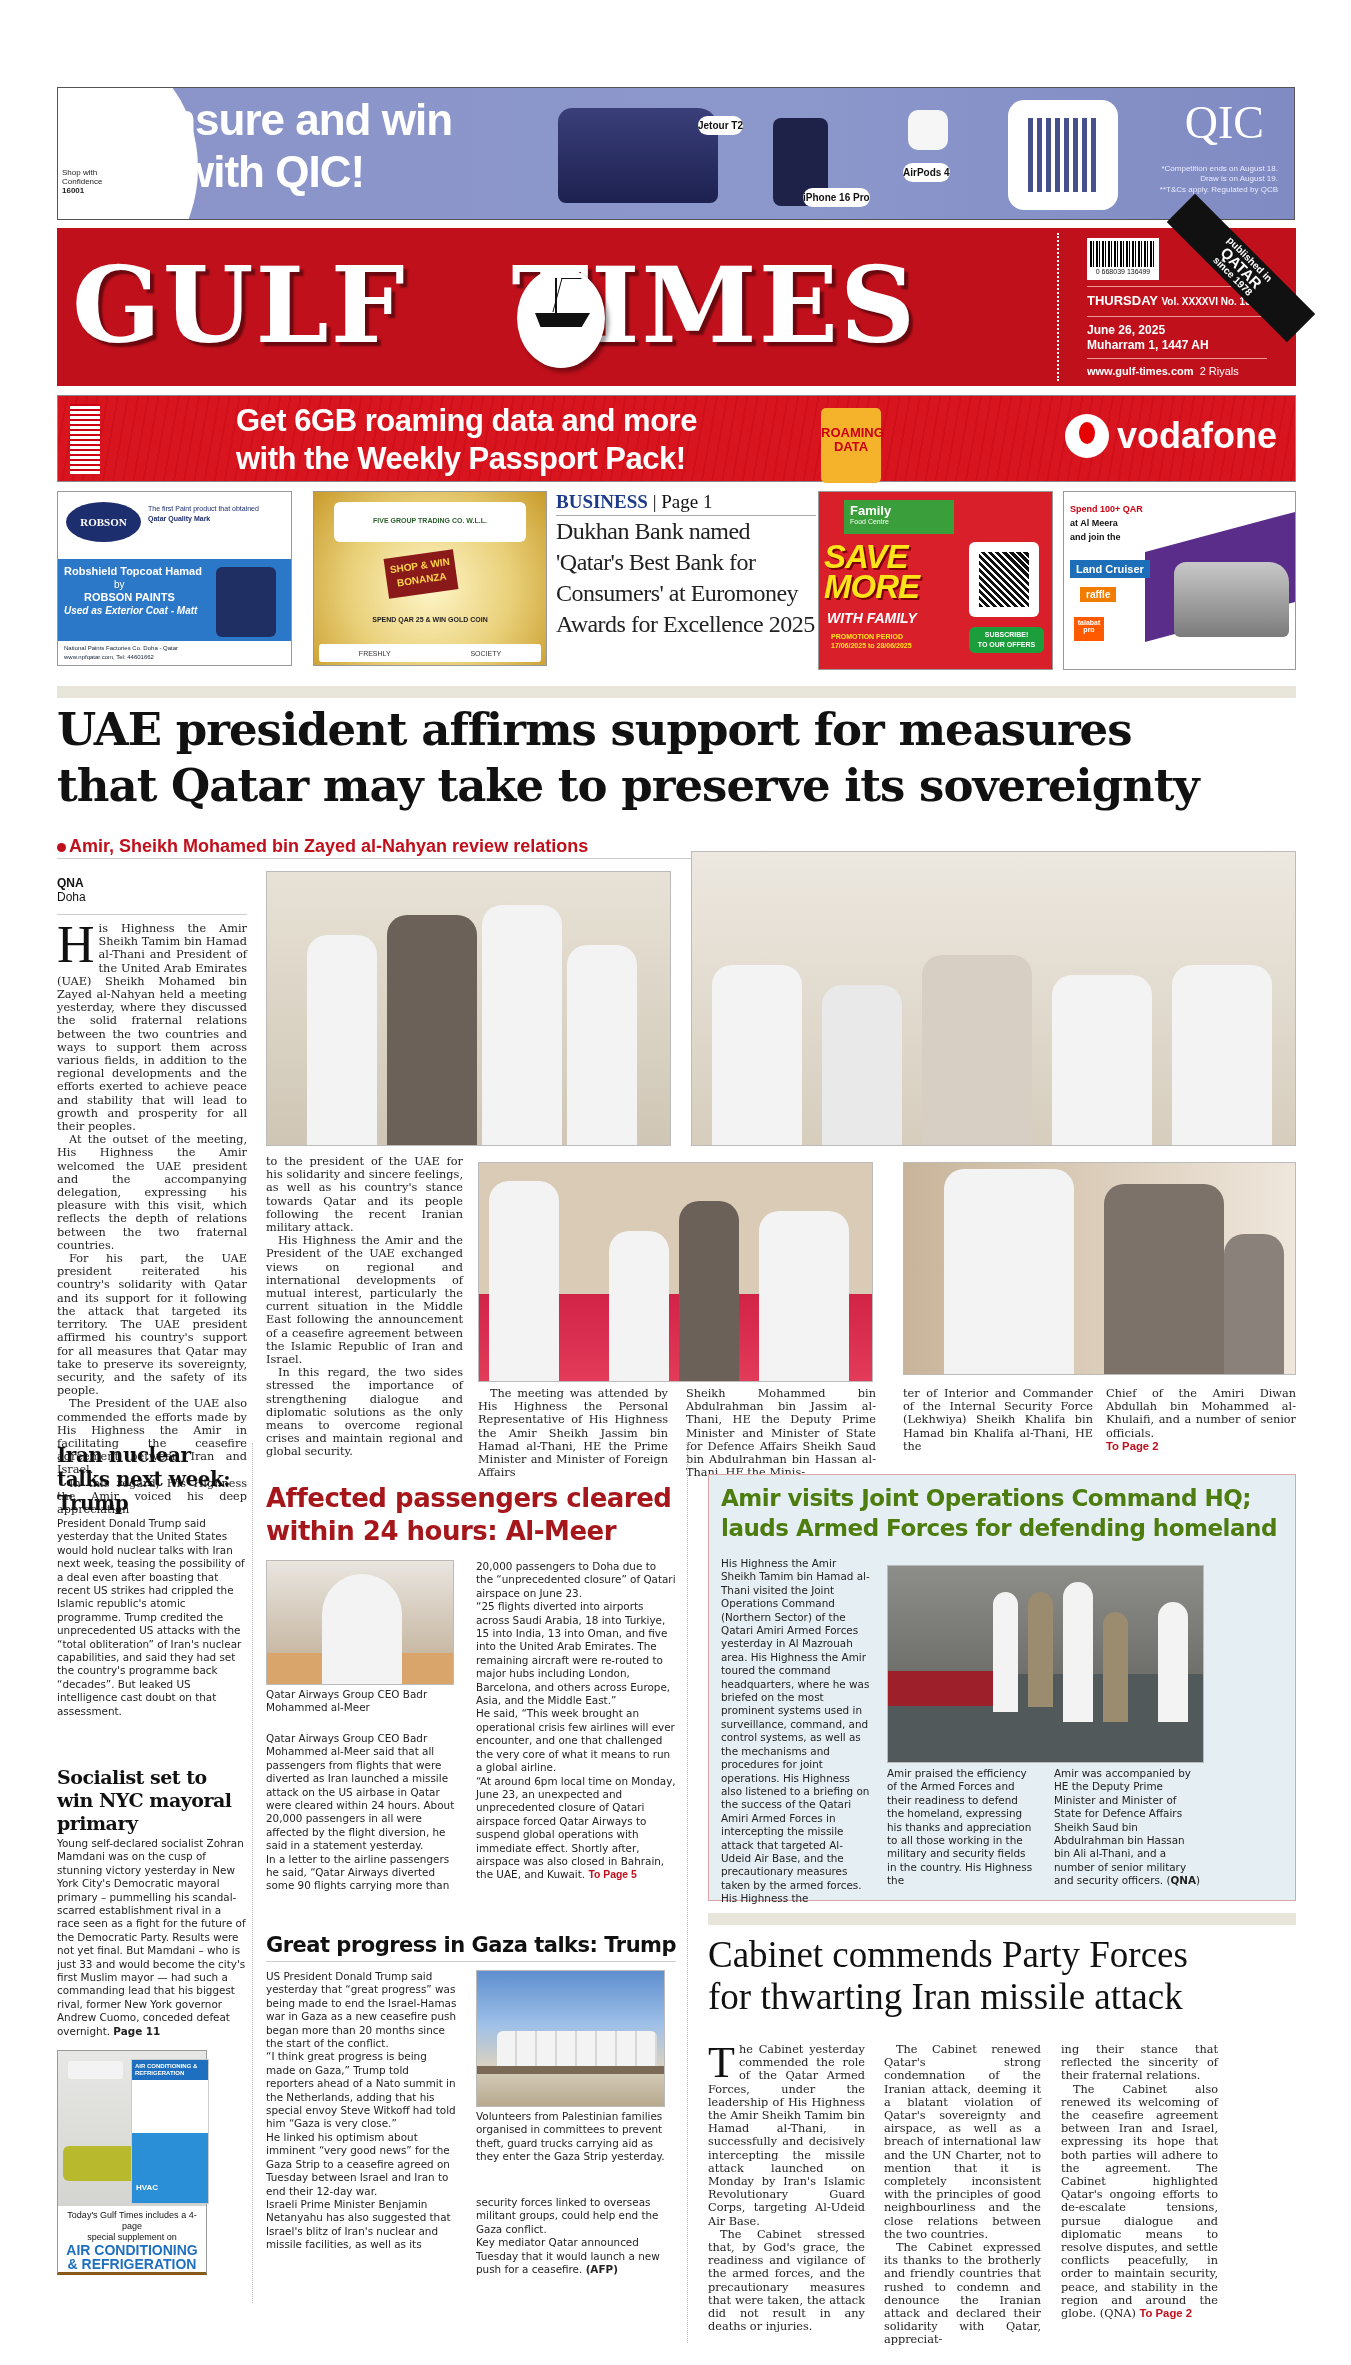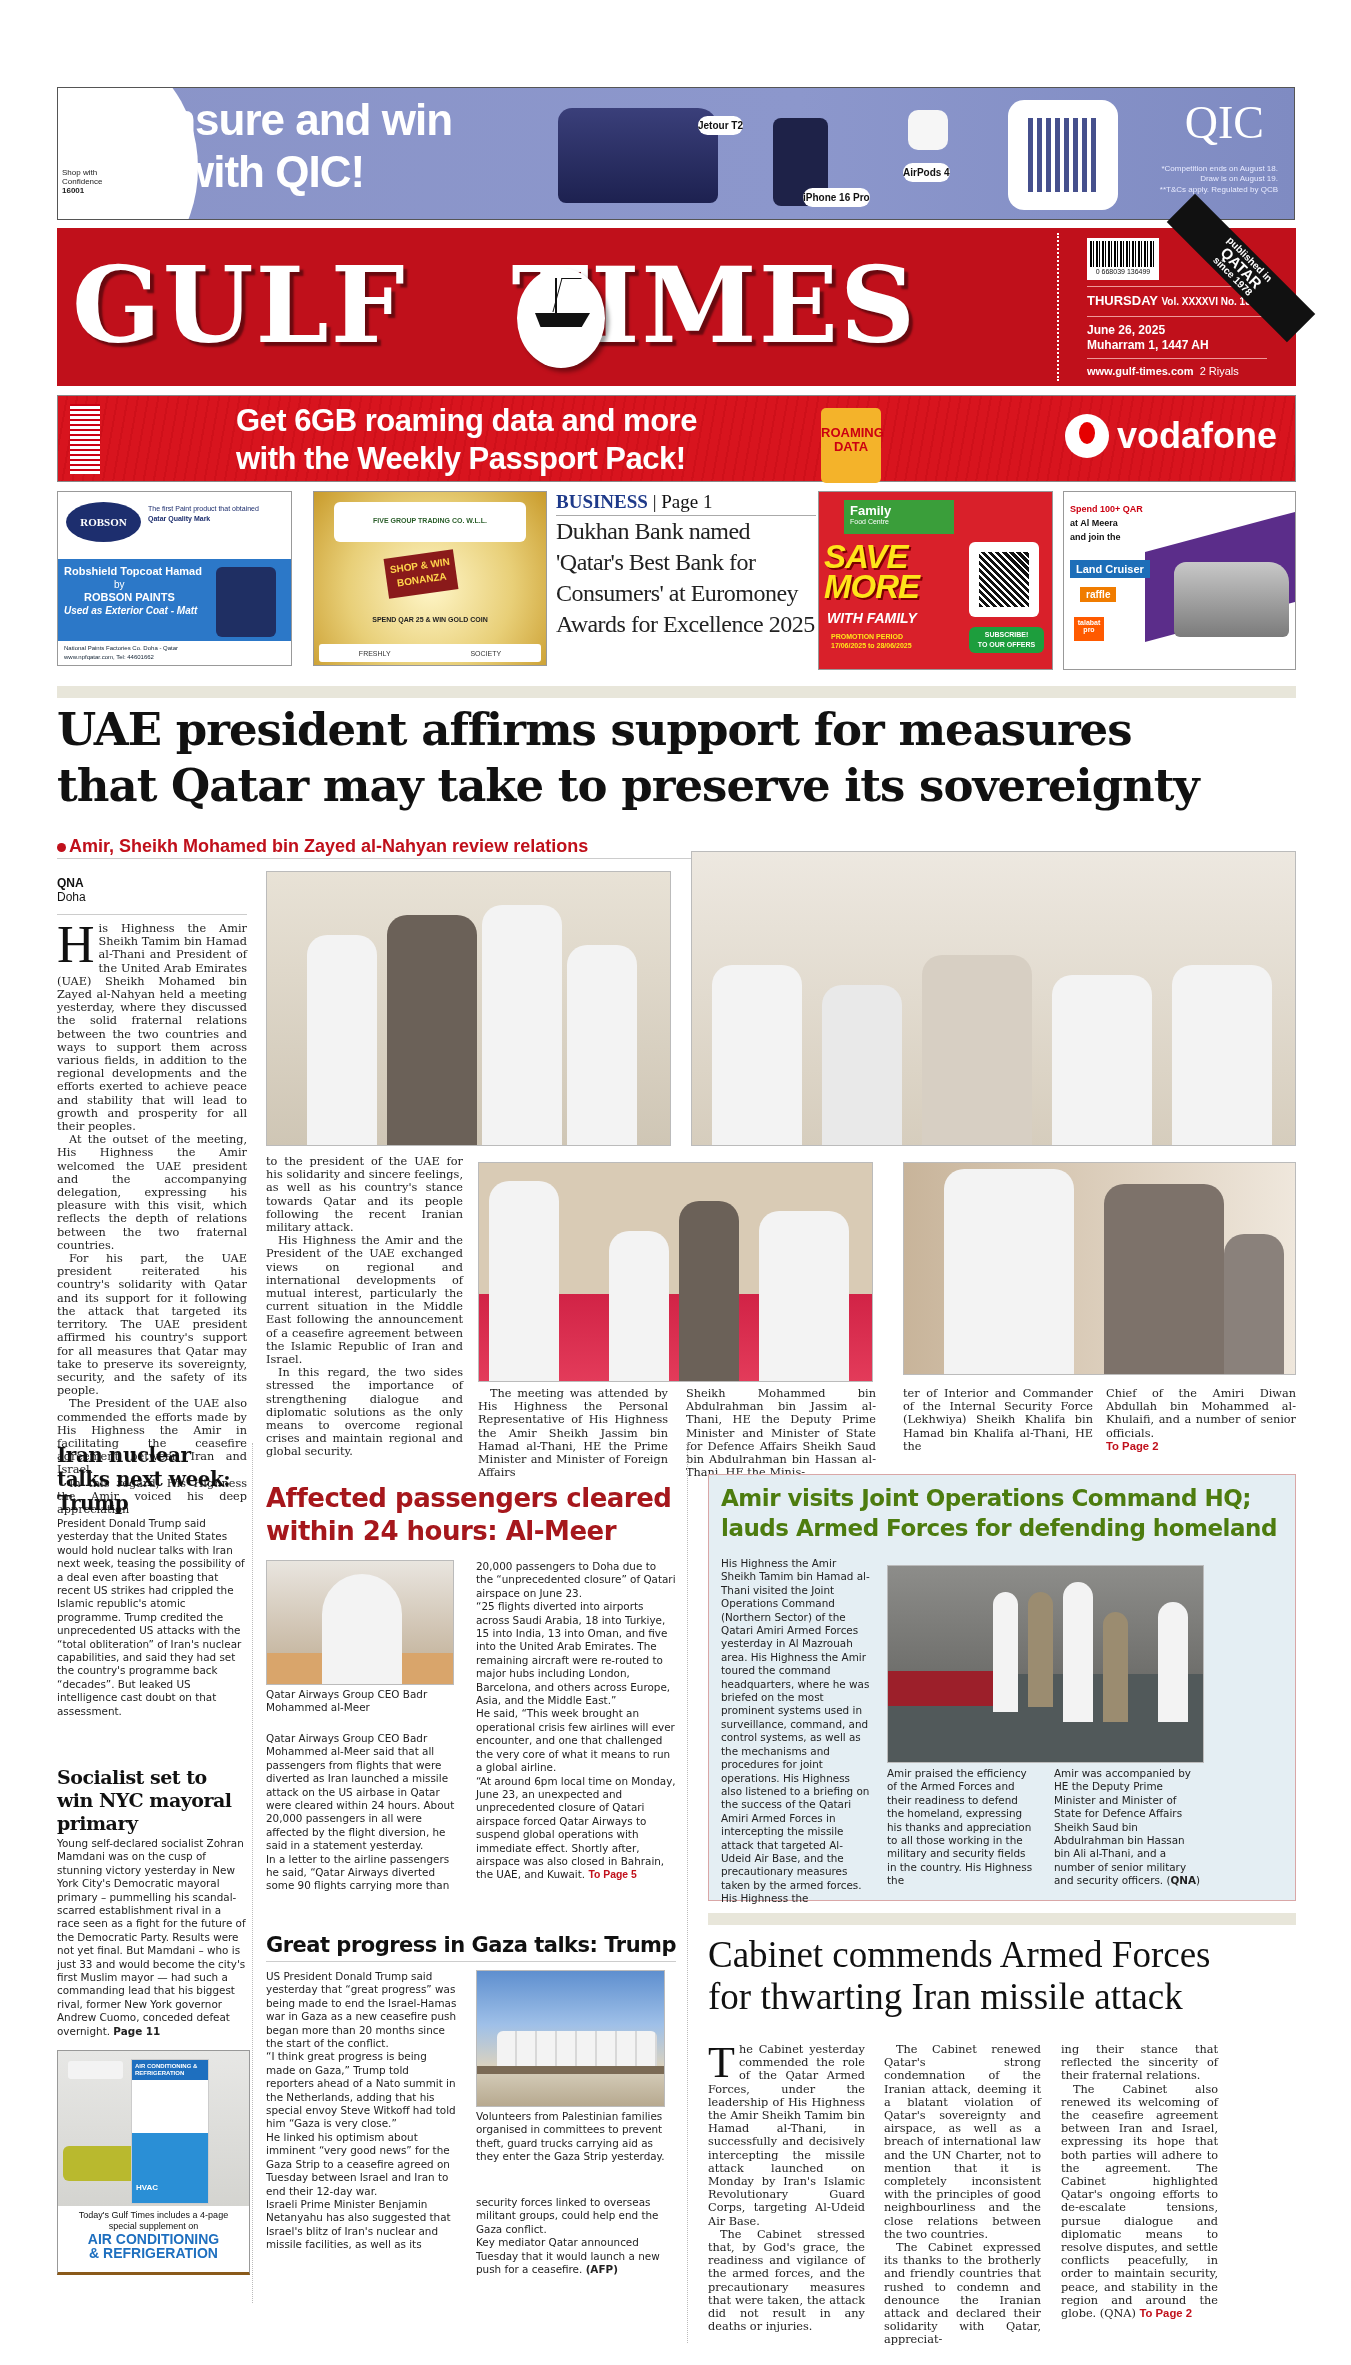--- a/index.html
+++ b/index.html
@@ -323,21 +323,21 @@
 <div class="abs" style="left:57px;top:1443px;width:190px">
   <div class="h-serifb" style="font-size:20px;line-height:24px">Iran nuclear talks next week: Trump</div>
   <div class="sans" style="margin-top:2px">President Donald Trump said yesterday that the United States would hold nuclear talks with Iran next week, teasing the possibility of a deal even after boasting that recent US strikes had crippled the Islamic republic's atomic programme. Trump credited the unprecedented US attacks with the “total obliteration” of Iran's nuclear capabilities, and said they had set the country's programme back “decades”. But leaked US intelligence cast doubt on that assessment.</div>
 </div>
 <div class="abs" style="left:57px;top:1766px;width:190px">
   <div class="h-serifb" style="font-size:19px;line-height:23px">Socialist set to win NYC mayoral primary</div>
   <div class="sans" style="margin-top:2px"><span>Young self-declared socialist Zohran Mamdani was on the cusp of stunning victory yesterday in New York City's Democratic mayoral primary – pummelling his scandal-scarred establishment rival in a race seen as a fight for the future of the Democratic Party. Results were not yet final. But Mamdani – who is just 33 and would become the city's first Muslim mayor — had such a commanding lead that his biggest rival, former New York governor Andrew Cuomo, conceded defeat overnight.</span> <b>Page 11</b></div>
 </div>
 <div class="vdiv" style="left:252px;top:1443px;height:860px"></div>
 
-<div class="abs" style="left:57px;top:2050px;width:193px;height:225px;border:1px solid #999;border-bottom:3px solid #8a5a1a;background:#fff">
+<div class="abs" style="left:57px;top:2050px;width:150px;height:225px;border:1px solid #999;border-bottom:3px solid #8a5a1a;background:#fff">
   <div style="height:155px;background:linear-gradient(180deg,#e7e7e5,#d4d4d0);position:relative">
     <div style="position:absolute;left:10px;top:10px;width:55px;height:18px;background:#f3f3f3;border-radius:3px"></div>
     <div style="position:absolute;left:5px;top:95px;width:80px;height:35px;background:#b9b92e;border-radius:6px"></div>
     <div style="position:absolute;left:73px;top:8px;width:78px;height:145px;background:#fff;border:1px solid #ccc">
       <div style="background:#1e6fbf;color:#fff;font-size:6px;font-weight:bold;padding:3px;line-height:7px">AIR CONDITIONING &amp; REFRIGERATION</div>
       <div style="position:absolute;left:0;right:0;bottom:0;height:70px;background:#2a8fd6;color:#fff;font-size:8px;font-weight:bold;padding:50px 4px 0">HVAC</div>
     </div>
   </div>
   <div style="text-align:center;font-size:9px;line-height:11px;padding-top:4px">
     <div>Today's Gulf Times includes a 4-page</div>
@@ -386,21 +386,21 @@
     <div class="people" style="left:175px;width:30px;height:140px;bottom:40px"></div>
     <div class="people" style="left:215px;width:25px;height:110px;bottom:40px;background:#9b8c70"></div>
     <div class="people" style="left:270px;width:30px;height:120px;bottom:40px"></div>
   </div>
   <div class="sans" style="position:absolute;left:178px;top:292px;width:150px">Amir praised the efficiency of the Armed Forces and their readiness to defend the homeland, expressing his thanks and appreciation to all those working in the military and security fields in the country. His Highness the</div>
   <div class="sans" style="position:absolute;left:345px;top:292px;width:150px"><span>Amir was accompanied by HE the Deputy Prime Minister and Minister of State for Defence Affairs Sheikh Saud bin Abdulrahman bin Hassan bin Ali al-Thani, and a number of senior military and security officers.</span> (<b>QNA</b>)</div>
 </div>
 
 <div class="rule" style="left:708px;width:588px;top:1913px"></div>
 <div class="abs" style="left:708px;top:1934px;width:590px;font-family:'Liberation Serif',serif;font-size:37px;line-height:42px;color:#111">
-  <div>Cabinet commends Armed Forces</div>
+  <div>Cabinet commends Party Forces</div>
   <div>for thwarting Iran missile attack</div>
 </div>
 <div class="abs serif" style="left:708px;top:2043px;width:157px">
   <span class="dropcap" style="font-size:44px;line-height:36px">T</span>
   <p class="first">he Cabinet yesterday commended the role of the Qatar Armed Forces, under the leadership of His Highness the Amir Sheikh Tamim bin Hamad al-Thani, in successfully and decisively intercepting the missile attack launched on Monday by Iran's Islamic Revolutionary Guard Corps, targeting Al-Udeid Air Base.</p>
   <p>The Cabinet stressed that, by God's grace, the readiness and vigilance of the armed forces, and the precautionary measures that were taken, the attack did not result in any deaths or injuries.</p>
 </div>
 <div class="abs serif" style="left:884px;top:2043px;width:157px">
   <p>The Cabinet renewed Qatar's strong condemnation of the Iranian attack, deeming it a blatant violation of Qatar's sovereignty and airspace, as well as a breach of international law and the UN Charter, not to mention that it is completely inconsistent with the principles of good neighbourliness and the close relations between the two countries.</p>
   <p>The Cabinet expressed its thanks to the brotherly and friendly countries that rushed to condemn and denounce the Iranian attack and declared their solidarity with Qatar, appreciat-</p>

